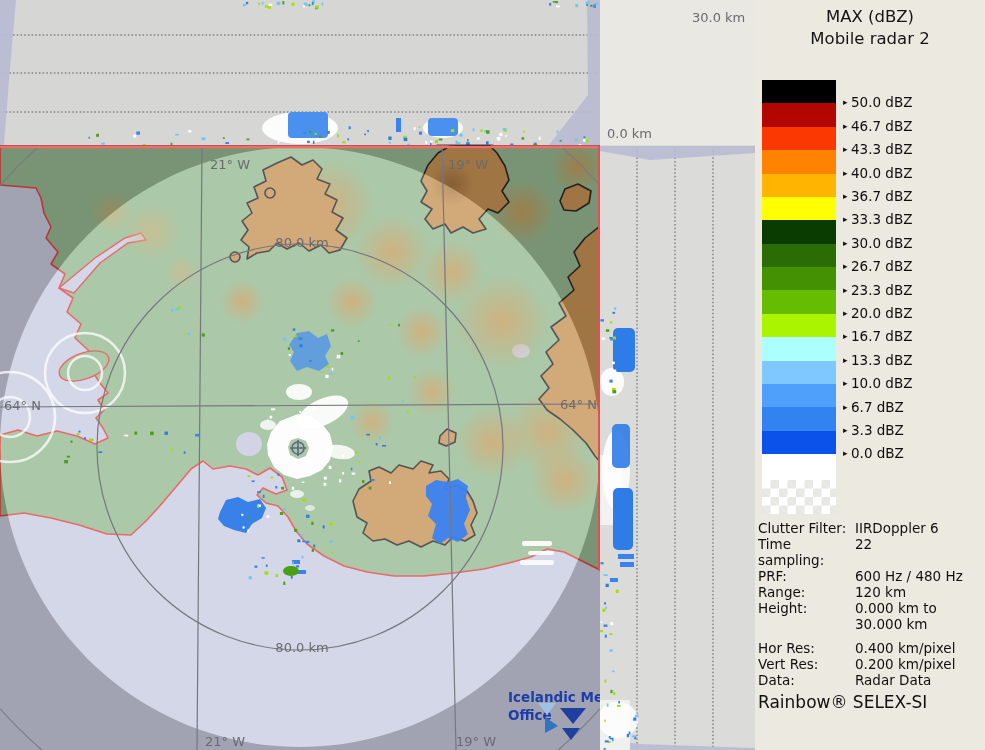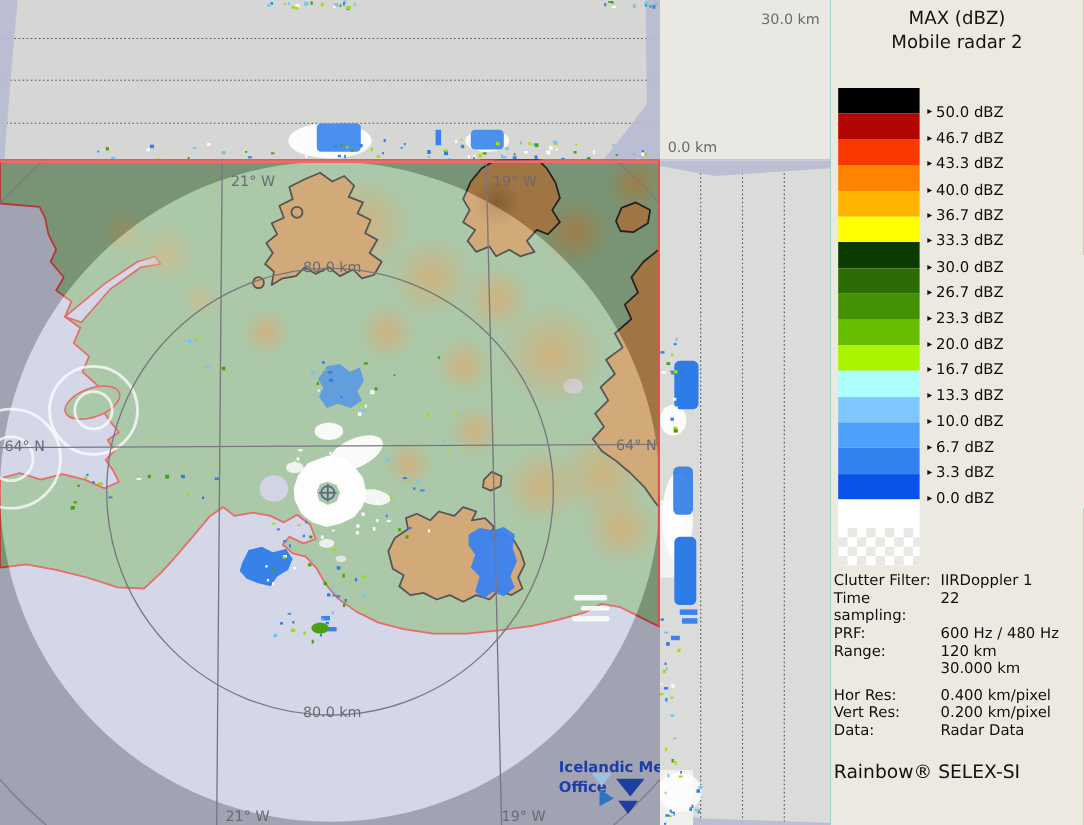--- a/index.html
+++ b/index.html
@@ -602,33 +602,37 @@
           <span class="lbl">3.3 dBZ</span>
         </div>
         <div class="lrow" style="top: 445.4px;">
           <span class="arr">▸</span>
           <span class="lbl">0.0 dBZ</span>
         </div>
       </div>
   <div class="meta" id="meta">
         <div class="mrow">
           <span>Clutter Filter:</span>
-          <span>IIRDoppler 1</span>
+          <span>IIRDoppler 6</span>
         </div>
         <div class="mrow">
           <span>Time sampling:</span>
           <span>22</span>
         </div>
         <div class="mrow">
           <span>PRF:</span>
           <span>600 Hz / 480 Hz</span>
         </div>
         <div class="mrow">
           <span>Range:</span>
           <span>120 km</span>
+        </div>
+        <div class="mrow">
+          <span>Height:</span>
+          <span>0.000 km to</span>
         </div>
         <div class="mrow">
           <span></span>
           <span>30.000 km</span>
         </div>
         <div class="mrow gap">
           <span>Hor Res:</span>
           <span>0.400 km/pixel</span>
         </div>
         <div class="mrow">

